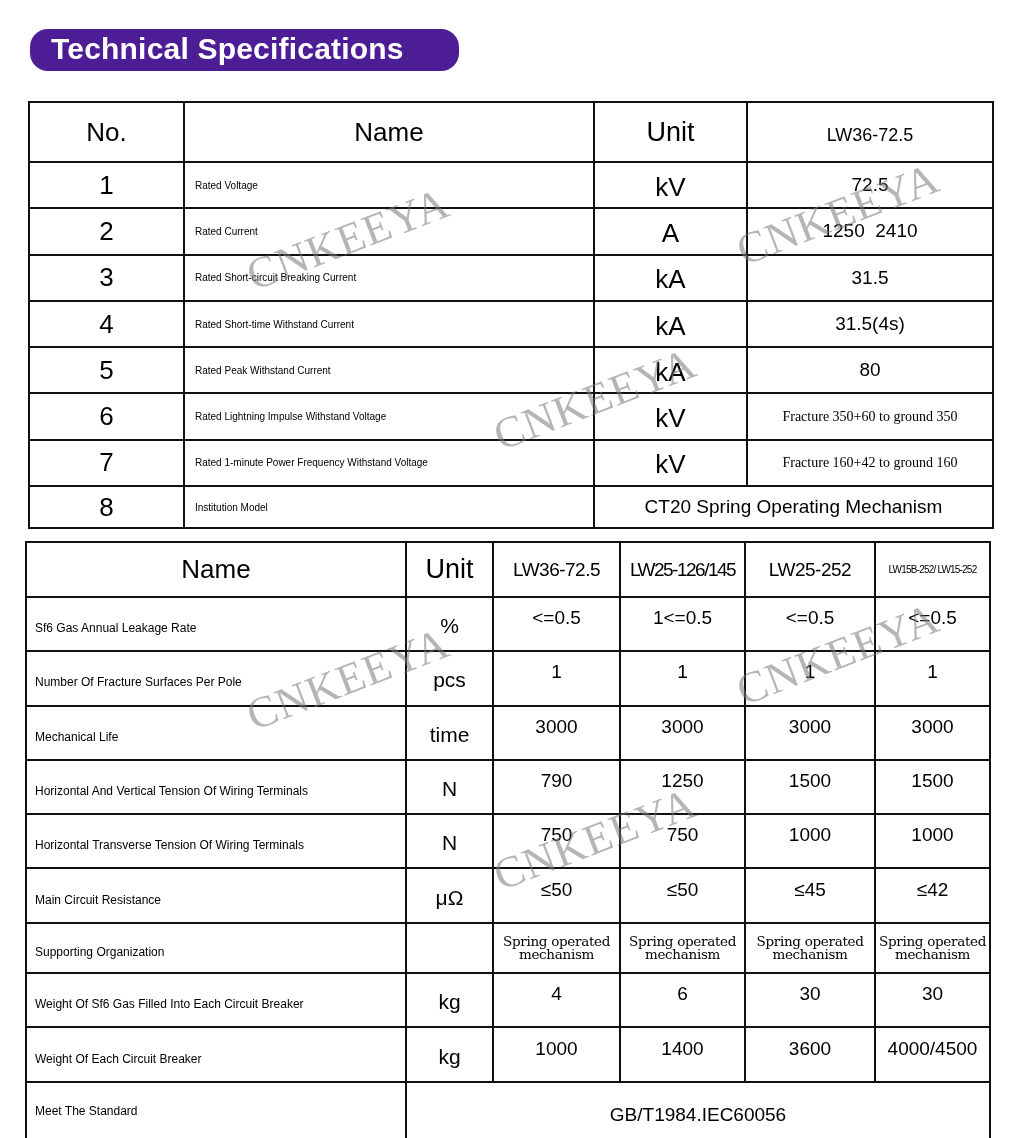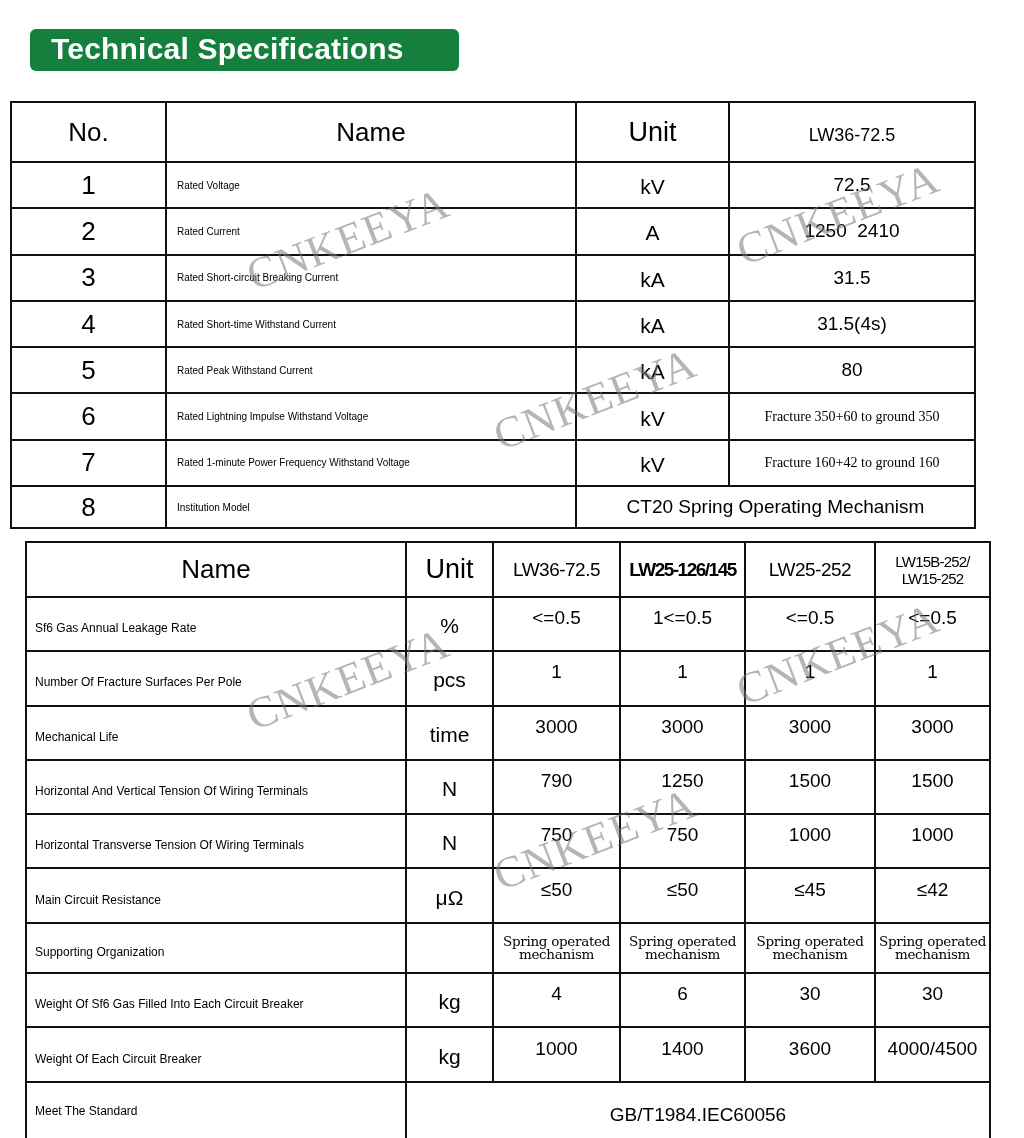--- a/index.html
+++ b/index.html
@@ -1,44 +1,44 @@
 <!DOCTYPE html>
 <html><head>
 <meta charset="utf-8">
 <style>
   html, body { margin: 0; padding: 0; background: #ffffff; }
   body { width: 1024px; height: 1138px; position: relative; overflow: hidden;
          font-family: "Liberation Sans", sans-serif; color: #000; }
   .banner { position: absolute; left: 30px; top: 29px; width: 429px; height: 42px;
-            background: #15803d; border-radius: 6px; }
+            background: #4c1d95; border-radius: 18px; }
   .banner span { position: absolute; left: 21px; top: 3px; font-size: 30px; font-weight: bold;
                  color: #ffffff; letter-spacing: 0.2px; }
   table { position: absolute; border-collapse: collapse; table-layout: fixed; }
   td { border: 2px solid #111; padding: 0; vertical-align: middle; text-align: center; overflow: hidden; white-space: nowrap; }
-  #t1 { left: 10px; top: 101px; width: 964px; }
+  #t1 { left: 28px; top: 101px; width: 964px; }
   #t1 tr.hdr td { height: 52px; }
   #t1 tr.r td { height: 40.3px; }
   #t1 .h-no, #t1 .h-name { font-size: 26px; }
   #t1 .h-unit { font-size: 27px; }
   #t1 .h-model { font-size: 18px; padding-top: 6px; }
   #t1 .no { font-size: 26px; }
   #t1 .name { text-align: left; padding-left: 10px; font-size: 10px; }
-  #t1 .unit { font-size: 21px; padding-top: 4px; }
+  #t1 .unit { font-size: 26px; padding-top: 4px; }
   #t1 .val { font-size: 19px; }
   #t1 .val.small { font-size: 14px; font-family: Liberation Serif, serif; }
   #t1 .val.mech { font-size: 19px; }
   #t2 { left: 25px; top: 541px; width: 964px; }
   #t2 tr.hdr td { height: 53px; }
   #t2 tr.r td { height: 40.3px; }
   #t2 tr.last td { height: 48px; }
   #t2 .h-name { font-size: 26px; }
   #t2 .h-unit { font-size: 27px; }
   #t2 .h-model { font-size: 19px; letter-spacing: -0.5px; }
-  #t2 .h-model.narrow { letter-spacing: -1.5px; font-weight: bold; }
-  #t2 .h-model.two { font-size: 15px; line-height: 17px; white-space: normal; letter-spacing: -0.8px; }
+  #t2 .h-model.narrow { letter-spacing: -1.5px; }
+  #t2 .h-model.two { font-size: 10px; line-height: 17px; white-space: normal; letter-spacing: -0.8px; }
   #t2 .name { text-align: left; padding-left: 8px; font-size: 12px; padding-top: 8px; }
   #t2 .unit { font-size: 21px; padding-top: 4px; }
   #t2 .val { font-size: 19px; padding-bottom: 12px; }
   #t2 .val.serif { font-family: "DejaVu Serif", "Liberation Serif", serif; font-size: 13.5px; line-height: 13px; white-space: normal; padding: 0 1px; letter-spacing: -0.3px; }
   #t2 .std { font-size: 19px; padding-top: 8px; }
   .wm { position: absolute; font-family: "Liberation Serif", serif; font-size: 44px; color: rgba(120,120,120,0.55);
         transform: rotate(-21deg); transform-origin: left bottom; pointer-events: none; letter-spacing: 1px; }
 </style>
 </head>
 <body>

